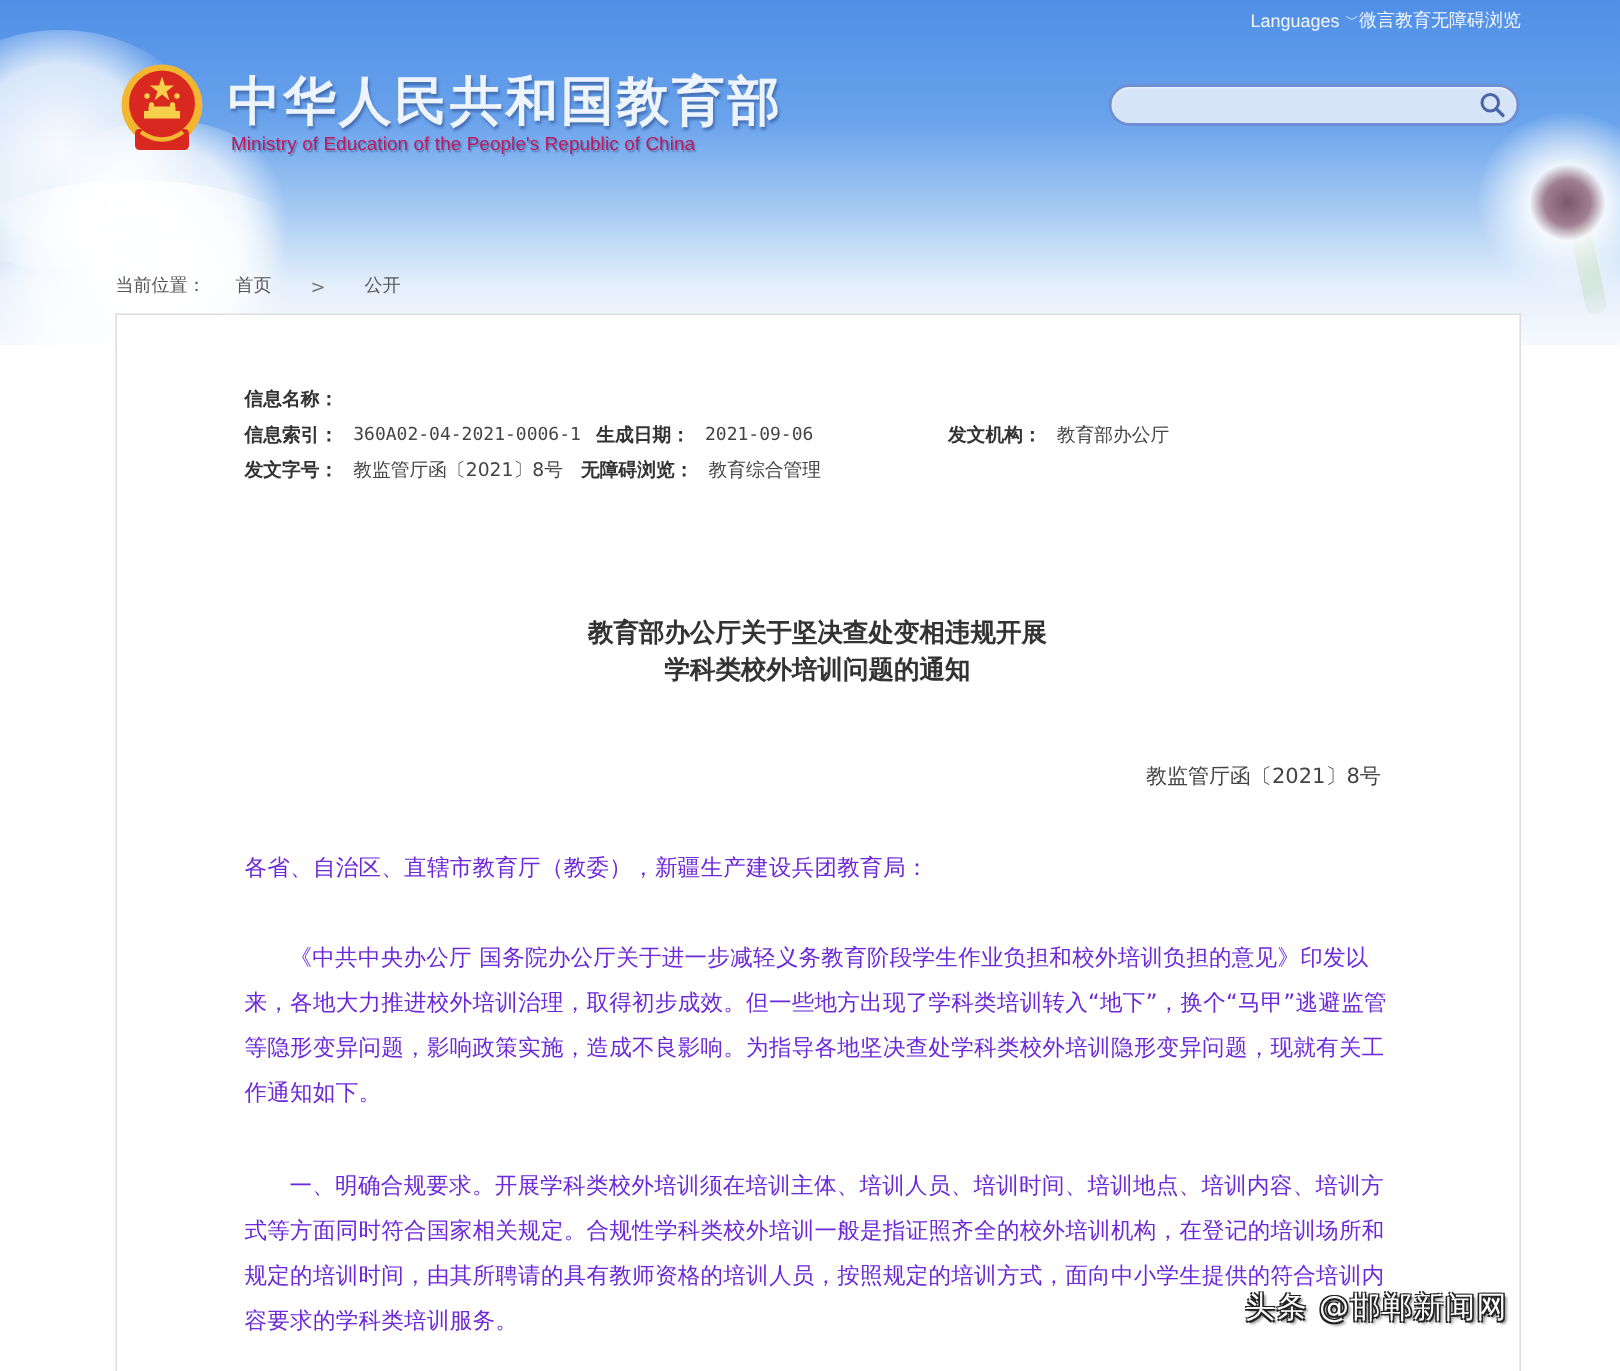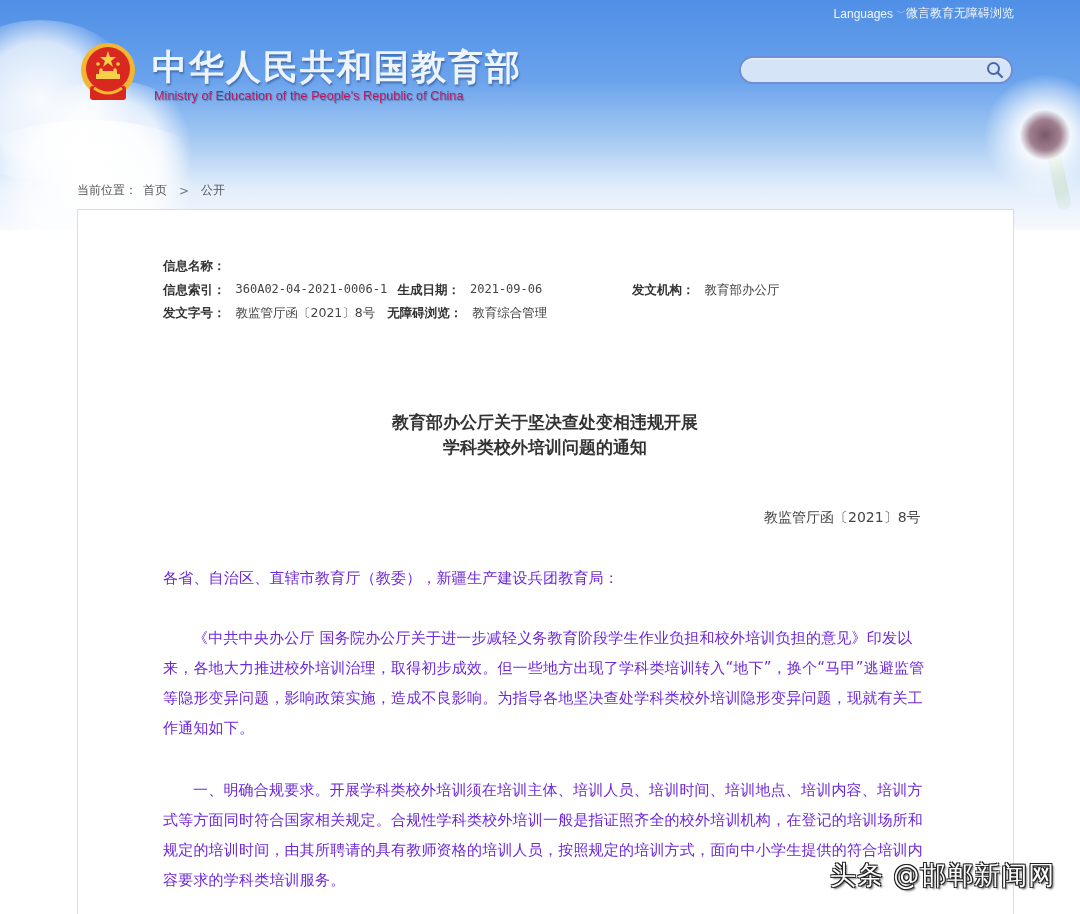--- a/index.html
+++ b/index.html
@@ -54,21 +54,21 @@
     border-radius: 14px; background: #d6e4f7; border: 2px solid #6f8ed3;
     box-shadow: inset 0 1px 2px rgba(255,255,255,0.6);
   }
   .search input {
     width: 240px; height: 24px; border: none; background: transparent; outline: none;
     padding-left: 12px; font-size: 13px; color: #333;
   }
   .search .search-icon { position: absolute; right: 6px; top: 2px; width: 20px; height: 20px; }
   .breadcrumb {
     position: absolute; left: 77px; top: 182px; font-size: 12px; color: #555;
-    display: flex; gap: 6px; align-items: center;
+    display: flex; gap: 20px; align-items: center;
   }
   .breadcrumb .sep { color: #777; margin: 0 6px; font-size: 12px; }
   .card {
     position: absolute; left: 77px; top: 209px; width: 937px; height: 720px;
     background: #ffffff; border: 1px solid #dcdcdc; border-bottom: none;
   }
   .meta {
     position: absolute; left: 163px; top: 258px; font-size: 12.5px; color: #444;
     font-family: "DejaVu Sans", sans-serif;
   }
@@ -84,21 +84,21 @@
     position: absolute; left: 764px; top: 509px; font-size: 14px; color: #444;
   }
   .body-text {
     position: absolute; left: 163px; width: 770px; font-size: 15px; color: #6d28d9;
     line-height: 30px; letter-spacing: 0.2px;
   }
   .greeting { top: 563px; }
   .para1 { top: 623px; text-indent: 2em; }
   .para2 { top: 775px; text-indent: 2em; }
   .watermark {
-    position: absolute; left: 830px; top: 858px; font-size: 26px; color: #fff;
+    position: absolute; left: 830px; top: 858px; font-size: 20px; color: #fff;
     text-shadow: 1px 1px 0 #222, -1px -1px 0 #222, 1px -1px 0 #222, -1px 1px 0 #222, 2px 2px 2px rgba(0,0,0,0.6);
     letter-spacing: 1px;
   }
 </style>
 </head>
 <body>
 
 <div class="banner">
   <div class="cloud" style="left:-60px;top:20px;width:200px;height:160px;"></div>
   <div class="cloud" style="left:20px;top:80px;width:180px;height:140px;"></div>

